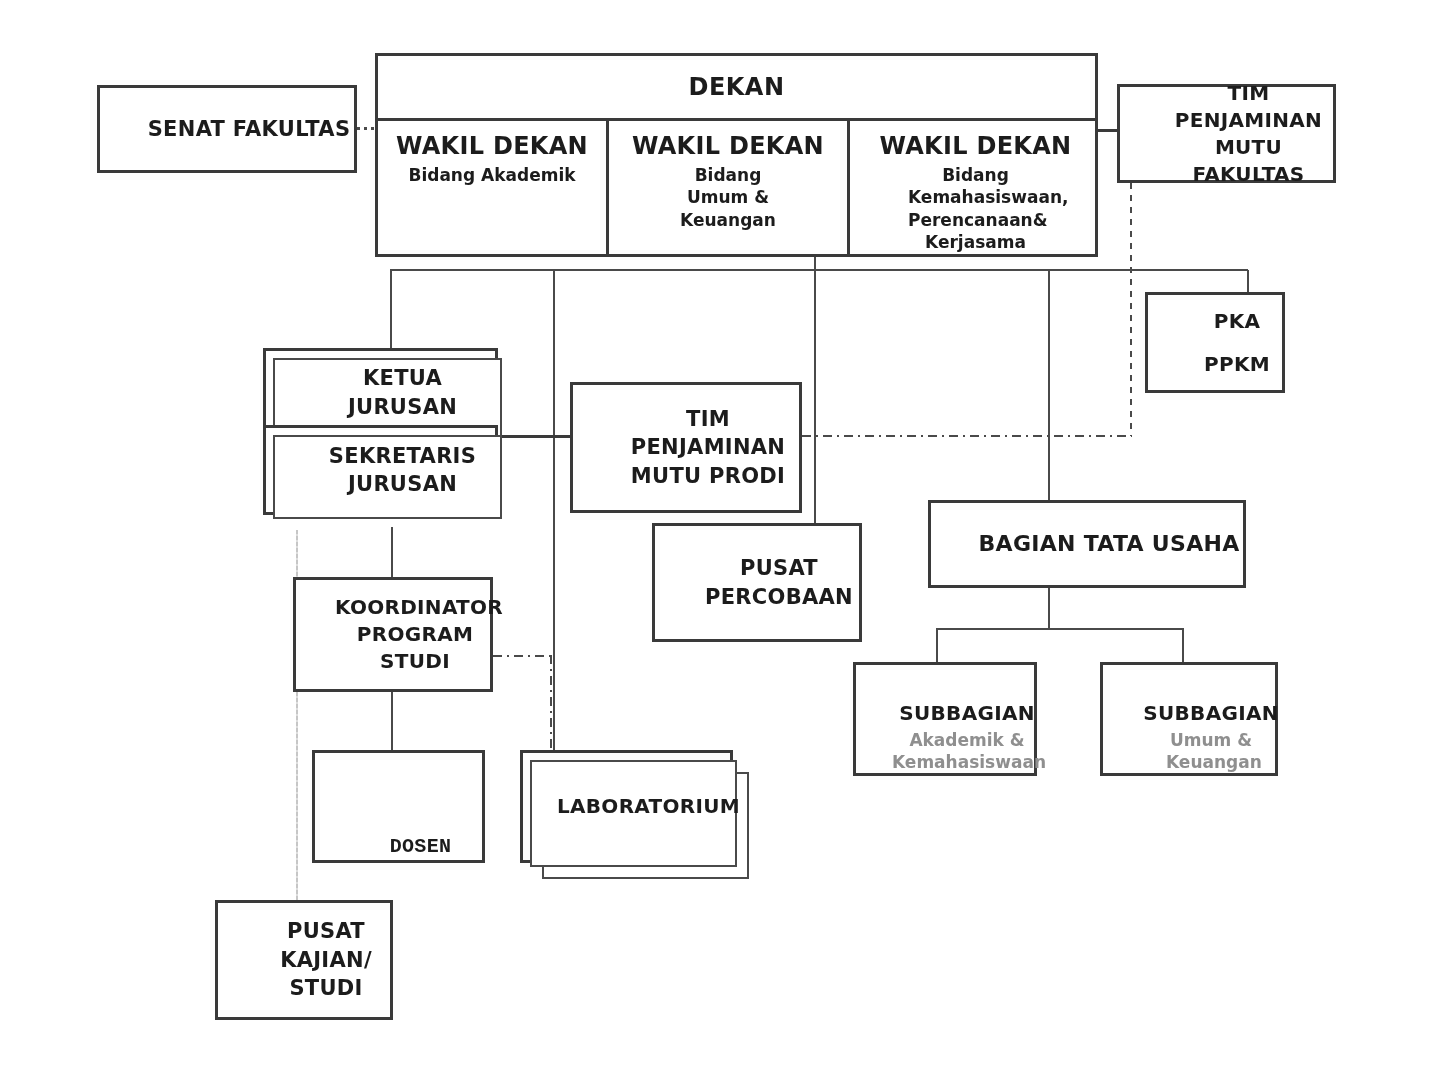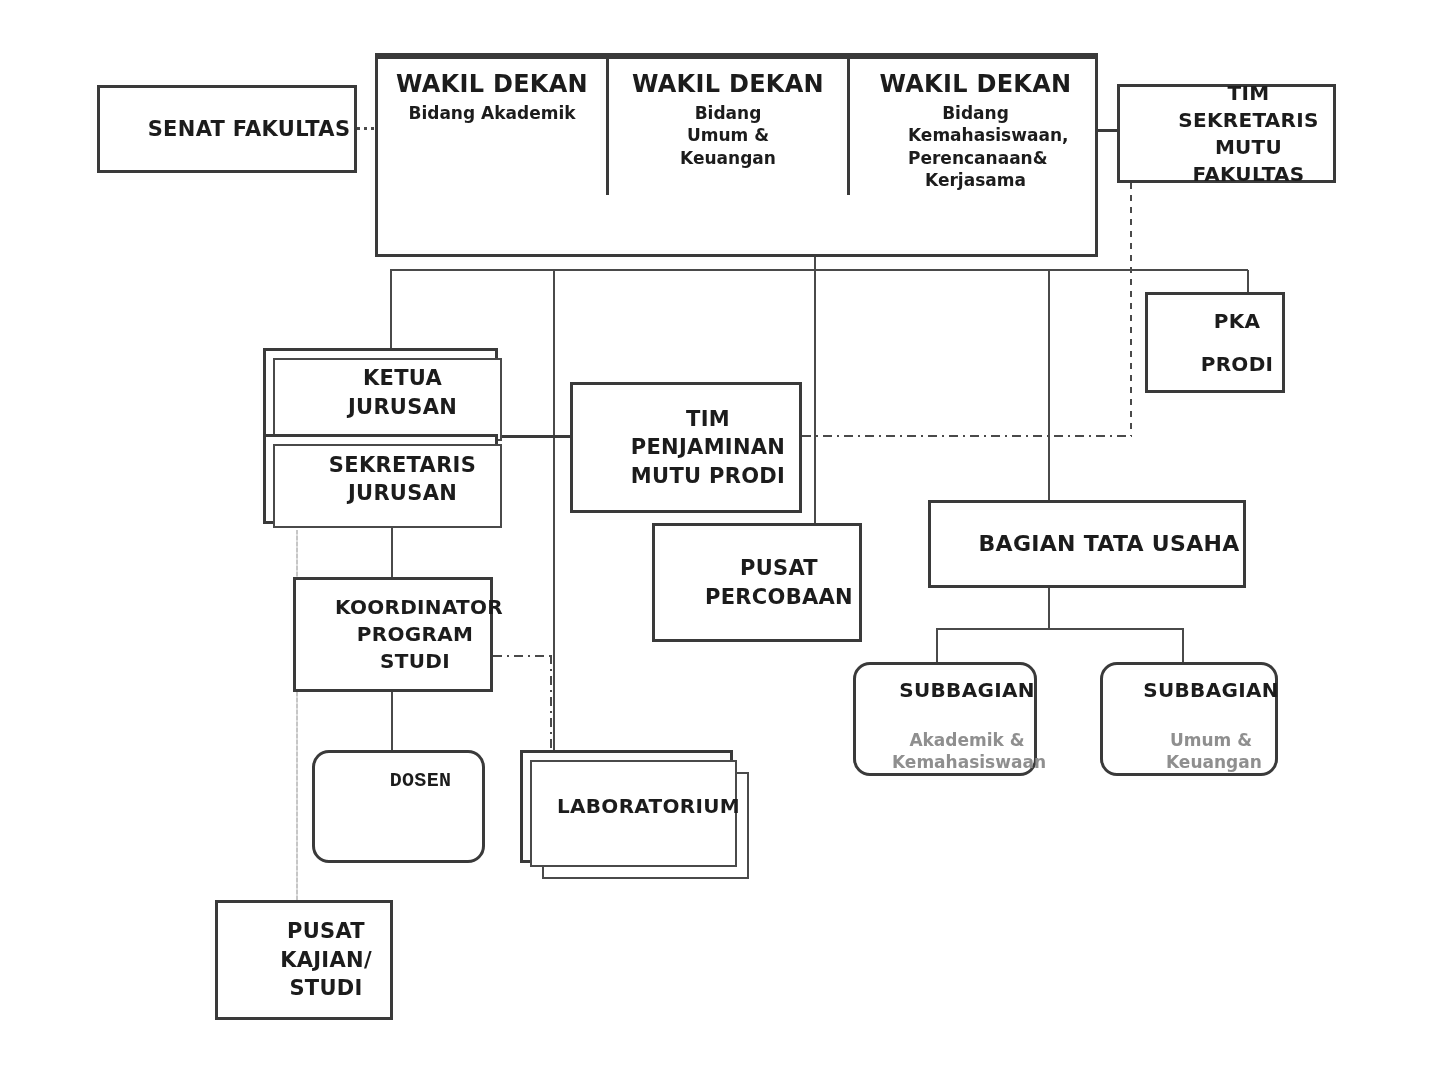--- a/index.html
+++ b/index.html
@@ -31,21 +31,21 @@
     line-height:1.35;
     letter-spacing:.3px;
   }
   .sublabel{
     font-weight:bold;
     font-size:17px;
     line-height:1.3;
     margin-top:2px;
   }
   .gray{color:#8f8f8f;}
-  .top-align{justify-content:space-between;border-radius:17px;}
+  .top-align{justify-content:flex-end;}
   
   .stack1::after{
     content:"";position:absolute;z-index:-1;
     top:7px;left:7px;width:100%;height:100%;
     border:2px solid #4a4a4a;background:#fff;box-sizing:border-box;
   }
   .stack2::before{
     content:"";position:absolute;z-index:-2;
     top:19px;left:19px;width:100%;height:100%;
     border:2px solid #4a4a4a;background:#fff;box-sizing:border-box;
@@ -105,50 +105,51 @@
   <div class="line v-solid" style="left:1048px;top:588px;height:41px;"></div>
   <div class="line h-solid" style="left:936px;top:628px;width:247px;"></div>
   <div class="line v-solid" style="left:936px;top:628px;height:34px;"></div>
   <div class="line v-solid" style="left:1182px;top:628px;height:34px;"></div>
 
   <div class="node" style="left:97px;top:85px;width:260px;height:88px;">
     <span class="label">SENAT FAKULTAS</span>
   </div>
 
   <div class="node" id="dekan-box" style="left:375px;top:53px;width:723px;height:204px;">
+    <div id="dekan-title">DEKAN</div>
     <div id="dekan-row">
       <div class="wakil" style="width:228px;">
         <span class="label">WAKIL DEKAN</span>
         <span class="sublabel" style="max-width:200px;">Bidang Akademik</span>
       </div>
       <div class="wakil" style="width:244px;border-left:3px solid #3a3a3a;border-right:3px solid #3a3a3a;">
         <span class="label">WAKIL DEKAN</span>
         <span class="sublabel" style="max-width:132px;">Bidang Umum &amp; Keuangan</span>
       </div>
       <div class="wakil" style="width:251px;">
         <span class="label">WAKIL DEKAN</span>
         <span class="sublabel" style="max-width:135px;">Bidang Kemahasiswaan, Perencanaan&amp; Kerjasama</span>
       </div>
     </div>
   </div>
 
   <div class="node" style="left:1117px;top:84px;width:219px;height:99px;">
-    <span class="label" style="font-size:20px;max-width:205px;">TIM SEKRETARIS MUTU FAKULTAS</span>
+    <span class="label" style="font-size:20px;max-width:205px;">TIM PENJAMINAN MUTU FAKULTAS</span>
   </div>
 
   <div class="node" style="left:1145px;top:292px;width:140px;height:101px;">
     <span class="label" style="font-size:20px;">PKA</span>
-    <span class="label" style="font-size:20px;margin-top:16px;">PRODI</span>
+    <span class="label" style="font-size:20px;margin-top:16px;">PPKM</span>
   </div>
 
   <div class="node stack1" style="left:263px;top:348px;width:235px;height:89px;">
     <span class="label" style="max-width:130px;">KETUA JURUSAN</span>
   </div>
 
-  <div class="node stack1" style="left:263px;top:434px;width:235px;height:90px;align-items:center;">
+  <div class="node stack1" style="left:263px;top:425px;width:235px;height:90px;align-items:center;">
     <span class="label" style="max-width:160px;">SEKRETARIS JURUSAN</span>
   </div>
 
   <div class="node" style="left:570px;top:382px;width:232px;height:131px;">
     <span class="label" style="max-width:170px;">TIM PENJAMINAN MUTU PRODI</span>
   </div>
 
   <div class="node" style="left:652px;top:523px;width:210px;height:119px;">
     <span class="label" style="max-width:150px;">PUSAT PERCOBAAN</span>
   </div>

